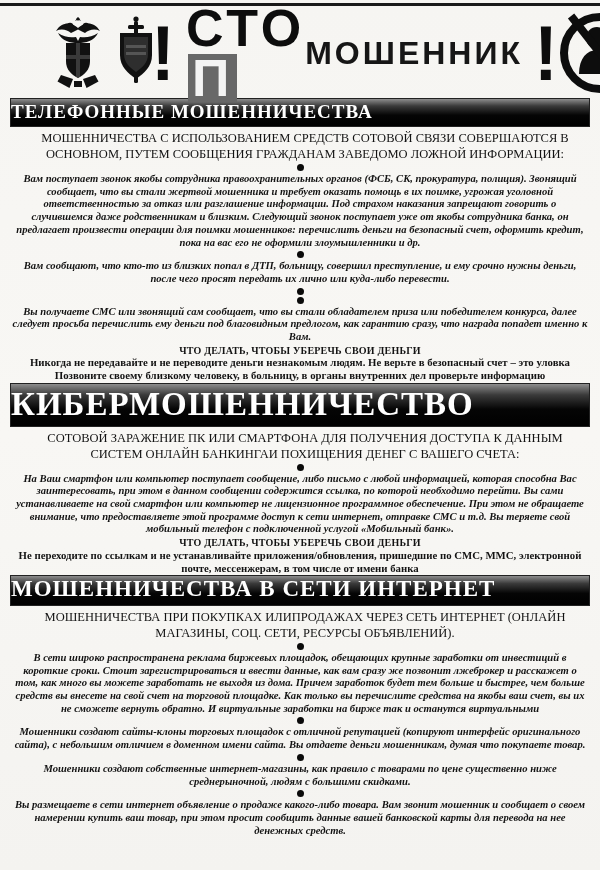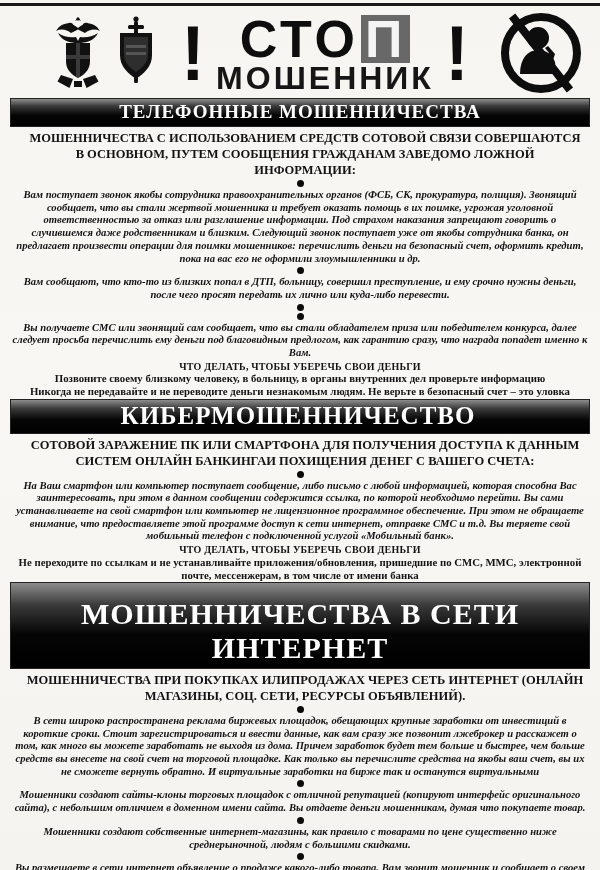--- a/index.html
+++ b/index.html
@@ -18,51 +18,51 @@
     display:flex; align-items:center; justify-content:space-between;
     padding:4px 18px 2px 52px; height:86px;
   }
   .emblems { display:flex; gap:10px; align-items:center; }
   .title-wrap { display:flex; align-items:center; gap:10px; margin-left:-8px; }
   .excl {
     font-family:"Liberation Sans", sans-serif;
     font-weight:bold; font-size:78px; line-height:74px; letter-spacing:0;
     color:#0d0d0d; transform:scaleX(.9);
   }
-  .title-col { display:flex; flex-direction:column; align-items:center; }
+  .title-col { display:flex; flex-direction:row; align-items:center; }
   .stop-line {
     font-family:"Liberation Sans", sans-serif;
     font-weight:bold; font-size:52px; line-height:50px; letter-spacing:4px;
     color:#0d0d0d;
   }
   .stop-p {
     display:inline-block; background:#686868; color:#f4f4f4;
     padding:0 4px; margin-left:2px; line-height:48px;
   }
   .moshennik {
     font-family:"Liberation Sans", sans-serif;
     font-weight:bold; font-size:32px; line-height:28px; letter-spacing:3px;
     color:#161616; margin-top:0px;
   }
   .nophone { flex:0 0 auto; }
 
   
   .banner {
-    margin:0 10px; color:#fff; text-align:center;
+    margin:0 10px; color:#fff; text-align:left;
     background:linear-gradient(180deg,#8d8d8d 0%, #3a3a3a 26%, #050505 60%, #000 100%);
     border:1px solid #222;
     font-weight:bold; letter-spacing:1px;
   }
   .banner.b1 { font-size:19px; padding:2px 0 3px 0; }
-  .banner.b2 { font-size:25px; padding:2px 4px 3px 0; }
-  .banner.b3 { font-size:30px; padding:14px 0 3px 0; }
+  .banner.b2 { font-size:33px; padding:2px 4px 3px 0; }
+  .banner.b3 { font-size:23px; padding:0 0 3px 0; }
 
   .content { padding:0 10px; text-align:center; }
   .intro {
-    font-weight:bold; font-size:12.5px; line-height:1.28;
+    font-weight:normal; font-size:12.5px; line-height:1.28;
     margin:3px 6px 0 16px;
   }
   .para {
     font-weight:bold; font-size:10.6px; line-height:1.2;
     margin:0 2px;
     font-style:italic;
   }
   .dot {
     width:7px; height:7px; border-radius:50%;
     background:#0a0a0a; margin:2px auto 2px auto;
@@ -140,22 +140,22 @@
   <div class="content">
     <div class="intro">МОШЕННИЧЕСТВА С ИСПОЛЬЗОВАНИЕМ СРЕДСТВ СОТОВОЙ СВЯЗИ СОВЕРШАЮТСЯ В ОСНОВНОМ, ПУТЕМ СООБЩЕНИЯ ГРАЖДАНАМ ЗАВЕДОМО ЛОЖНОЙ ИНФОРМАЦИИ:</div>
     <div class="dot"></div>
     <p class="para">Вам поступает звонок якобы сотрудника правоохранительных органов (ФСБ, СК, прокуратура, полиция). Звонящий сообщает, что вы стали жертвой мошенника и требует оказать помощь в их поимке, угрожая уголовной ответственностью за отказ или разглашение информации. Под страхом наказания запрещают говорить о случившемся даже родственникам и близким. Следующий звонок поступает уже от якобы сотрудника банка, он предлагает произвести операции для поимки мошенников: перечислить деньги на безопасный счет, оформить кредит, пока на вас его не оформили злоумышленники и др.</p>
     <div class="dot"></div>
     <p class="para">Вам сообщают, что кто-то из близких попал в ДТП, больницу, совершил преступление, и ему срочно нужны деньги, после чего просят передать их лично или куда-либо перевести.</p>
     <div class="dot"></div>
     <div class="dot"></div>
     <p class="para">Вы получаете СМС или звонящий сам сообщает, что вы стали обладателем приза или победителем конкурса, далее следует просьба перечислить ему деньги под благовидным предлогом, как гарантию сразу, что награда попадет именно к Вам.</p>
     <div class="wtd">ЧТО ДЕЛАТЬ, ЧТОБЫ УБЕРЕЧЬ СВОИ ДЕНЬГИ</div>
+    <p class="advice">Никогда не передавайте и не переводите деньги незнакомым людям. Не верьте в безопасный счет – это уловка</p>
     <p class="advice">Позвоните своему близкому человеку, в больницу, в органы внутренних дел проверьте информацию</p>
-    <p class="advice">Никогда не передавайте и не переводите деньги незнакомым людям. Не верьте в безопасный счет – это уловка</p>
   </div>
 
   <div class="banner b2">КИБЕРМОШЕННИЧЕСТВО</div>
   <div class="content">
     <div class="intro">СОТОВОЙ ЗАРАЖЕНИЕ ПК ИЛИ СМАРТФОНА ДЛЯ ПОЛУЧЕНИЯ ДОСТУПА К ДАННЫМ СИСТЕМ ОНЛАЙН БАНКИНГАИ ПОХИЩЕНИЯ ДЕНЕГ С ВАШЕГО СЧЕТА:</div>
     <div class="dot"></div>
     <p class="para">На Ваш смартфон или компьютер поступает сообщение, либо письмо с любой информацией, которая способна Вас заинтересовать, при этом в данном сообщении содержится ссылка, по которой необходимо перейти. Вы сами устанавливаете на свой смартфон или компьютер не лицензионное программное обеспечение. При этом не обращаете внимание, что предоставляете этой программе доступ к сети интернет, отправке СМС и т.д. Вы теряете свой мобильный телефон с подключенной услугой «Мобильный банк».</p>
     <div class="wtd">ЧТО ДЕЛАТЬ, ЧТОБЫ УБЕРЕЧЬ СВОИ ДЕНЬГИ</div>
     <p class="advice">Не переходите по ссылкам и не устанавливайте приложения/обновления, пришедшие по СМС, ММС, электронной почте, мессенжерам, в том числе от имени банка</p>
   </div>

